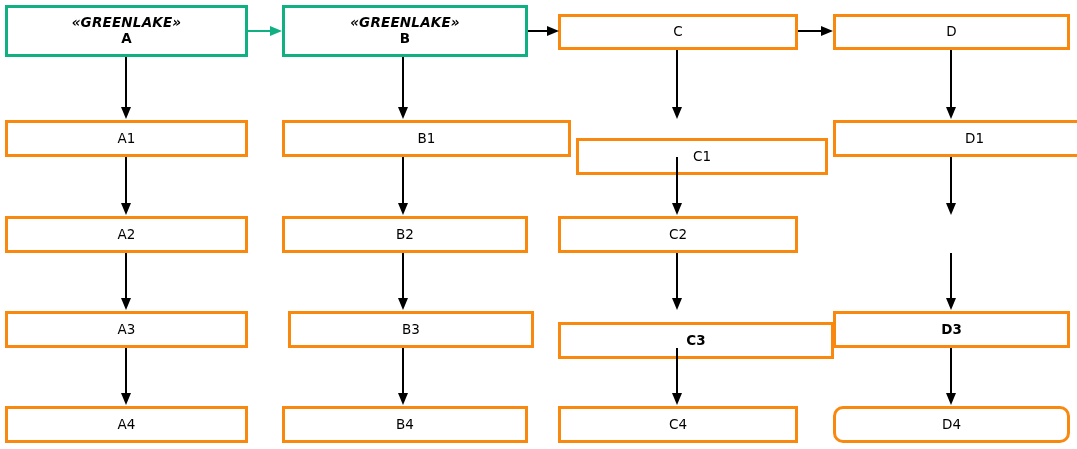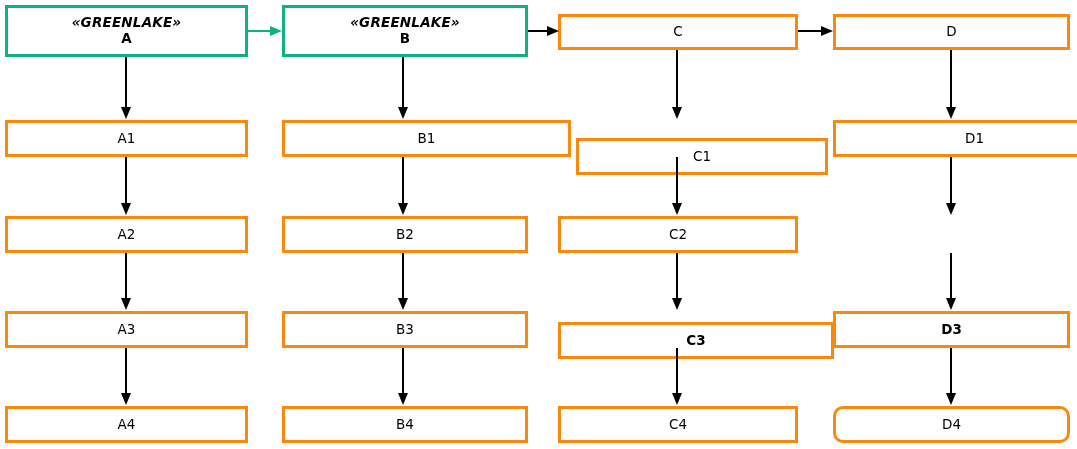--- a/index.html
+++ b/index.html
@@ -93,21 +93,21 @@
   <div class="node orange" style="left:282px; top:216px; width:246px; height:37px;">
     <span class="title">B2</span>
   </div>
   <div class="node orange" style="left:558px; top:216px; width:240px; height:37px;">
     <span class="title">C2</span>
   </div>
 
   <div class="node orange" style="left:5px; top:311px; width:243px; height:37px;">
     <span class="title">A3</span>
   </div>
-  <div class="node orange" style="left:282px; top:311px; width:246px; height:37px;">
+  <div class="node orange" style="left:288px; top:311px; width:246px; height:37px;">
     <span class="title">B3</span>
   </div>
   <div class="node orange" style="left:558px; top:322px; width:276px; height:37px;font-weight:bold;">
     <span class="title">C3</span>
   </div>
   <div class="node orange" style="left:833px; top:311px; width:237px; height:37px;font-weight:bold;">
     <span class="title">D3</span>
   </div>
 
   <div class="node orange" style="left:5px; top:406px; width:243px; height:37px;">

